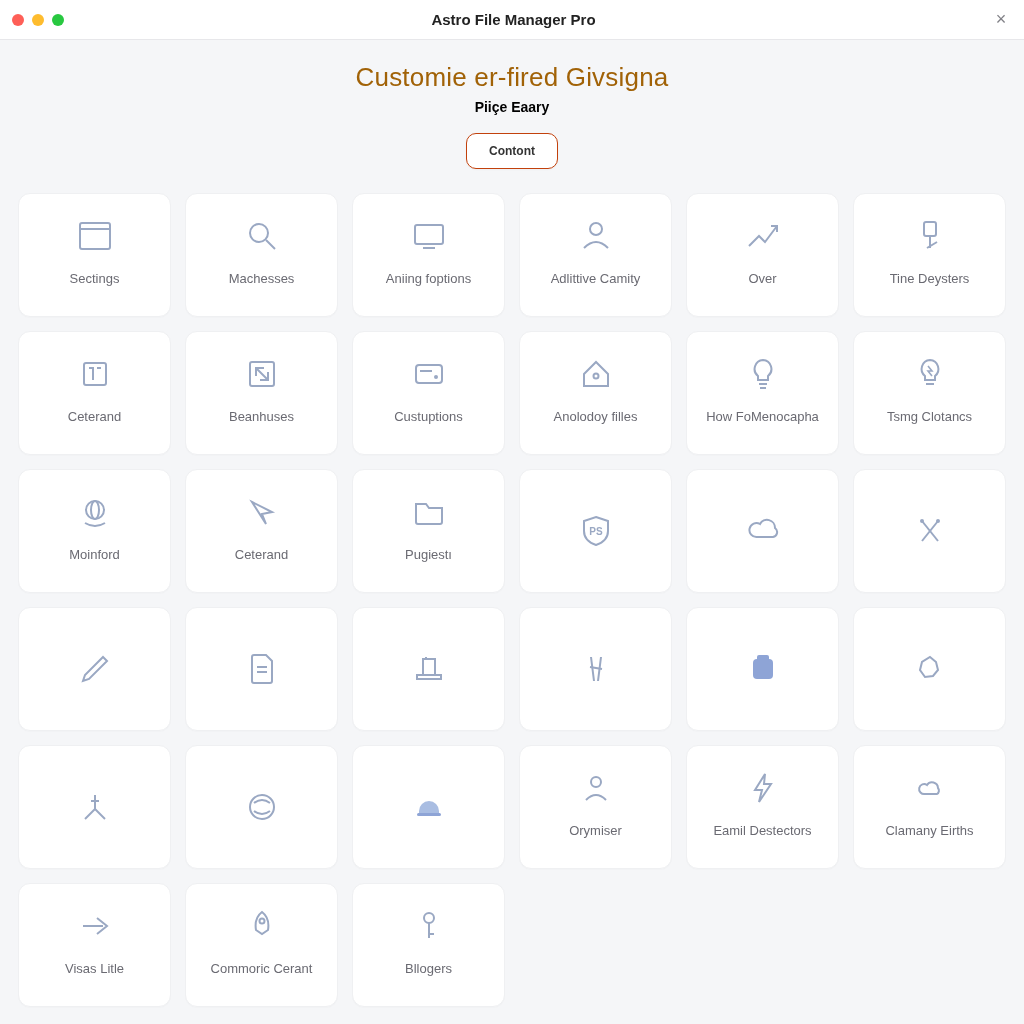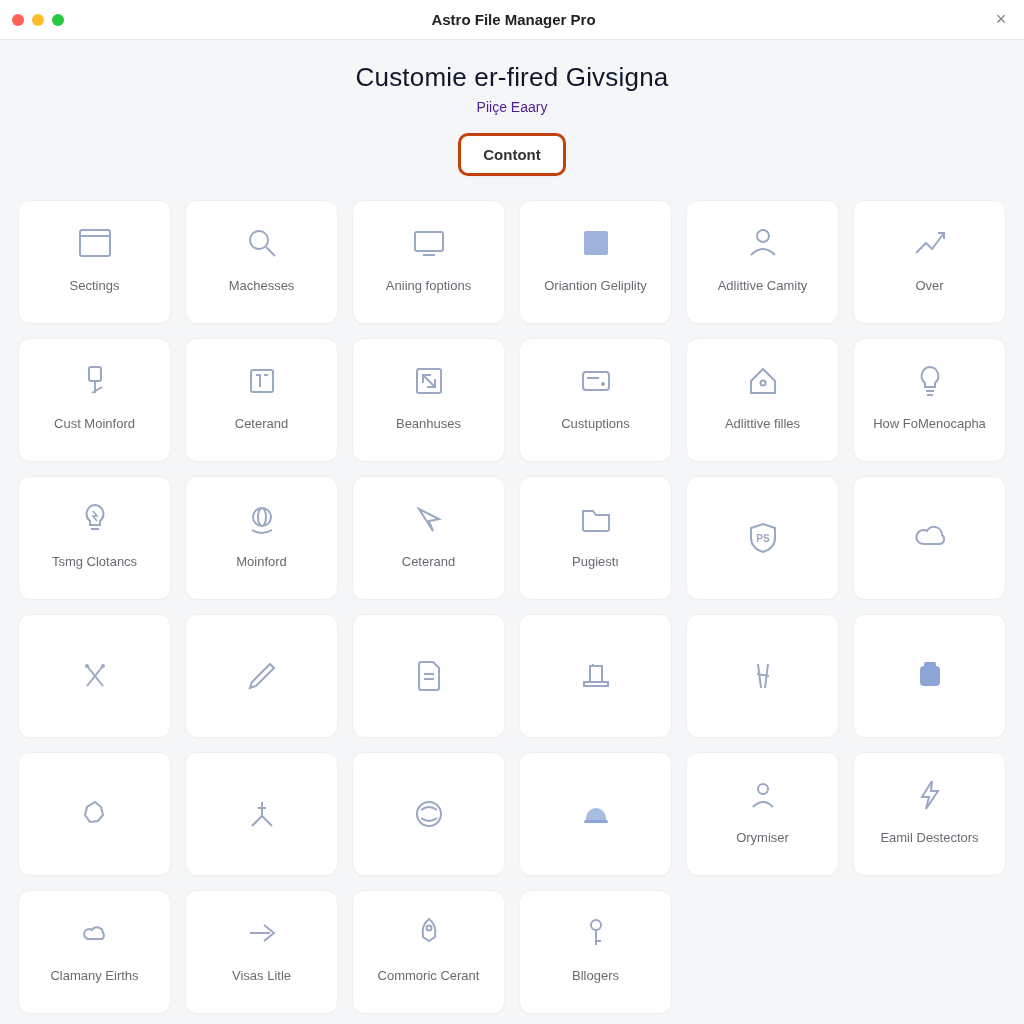--- a/index.html
+++ b/index.html
@@ -40,36 +40,37 @@
     border-radius: 4px;
   }
   .hero {
     text-align: center;
     padding: 22px 0 0 0;
   }
   .hero h1 {
     font-weight: 400;
     font-size: 26px;
     letter-spacing: 0.2px;
-    color: #0f172a;
+    color: #a16207;
   }
   .hero .sub {
     margin-top: 6px;
     font-size: 14px;
-    color: #4c1d95;
+    color: #000000;
+    font-weight: bold;
   }
   .pill {
     display: inline-block;
     margin-top: 18px;
     padding: 10px 22px;
     background: #ffffff;
-    border: 3px solid #c2410c;
+    border: 1px solid #c2410c;
     border-radius: 10px;
     font-weight: 600;
-    font-size: 15px;
+    font-size: 12px;
     color: #333;
     box-shadow: 0 1px 2px rgba(0,0,0,0.03);
   }
   .grid {
     display: grid;
     grid-template-columns: repeat(6, 1fr);
     gap: 14px;
     padding: 24px 18px 0 18px;
   }
   .card {
@@ -303,28 +304,20 @@
     </div>
     <div class="card">
       <div class="icon-slot">
         <svg width="40" height="40" viewBox="0 0 40 40">
           <use href="#i-monitor"></use>
         </svg>
       </div>
       <div class="lbl">Aniing foptions</div>
     </div>
     <div class="card">
-      <div class="icon-slot filled">
-        <svg width="40" height="40" viewBox="0 0 40 40">
-          <use href="#i-square-fill"></use>
-        </svg>
-      </div>
-      <div class="lbl">Oriantion Geliplity</div>
-    </div>
-    <div class="card">
       <div class="icon-slot">
         <svg width="40" height="40" viewBox="0 0 40 40">
           <use href="#i-user-bust"></use>
         </svg>
       </div>
       <div class="lbl">Adlittive Camity</div>
     </div>
     <div class="card">
       <div class="icon-slot">
         <svg width="40" height="40" viewBox="0 0 40 40">
@@ -332,21 +325,21 @@
         </svg>
       </div>
       <div class="lbl">Over</div>
     </div>
     <div class="card">
       <div class="icon-slot">
         <svg width="40" height="40" viewBox="0 0 40 40">
           <use href="#i-pin"></use>
         </svg>
       </div>
-      <div class="lbl">Cust Moinford</div>
+      <div class="lbl">Tine Deysters</div>
     </div>
     <div class="card">
       <div class="icon-slot">
         <svg width="40" height="40" viewBox="0 0 40 40">
           <use href="#i-text-box"></use>
         </svg>
       </div>
       <div class="lbl">Ceterand</div>
     </div>
     <div class="card">
@@ -364,21 +357,21 @@
         </svg>
       </div>
       <div class="lbl">Custuptions</div>
     </div>
     <div class="card">
       <div class="icon-slot">
         <svg width="40" height="40" viewBox="0 0 40 40">
           <use href="#i-house"></use>
         </svg>
       </div>
-      <div class="lbl">Adlittive filles</div>
+      <div class="lbl">Anolodoy filles</div>
     </div>
     <div class="card">
       <div class="icon-slot">
         <svg width="40" height="40" viewBox="0 0 40 40">
           <use href="#i-bulb"></use>
         </svg>
       </div>
       <div class="lbl">How FoMenocapha</div>
     </div>
     <div class="card">

